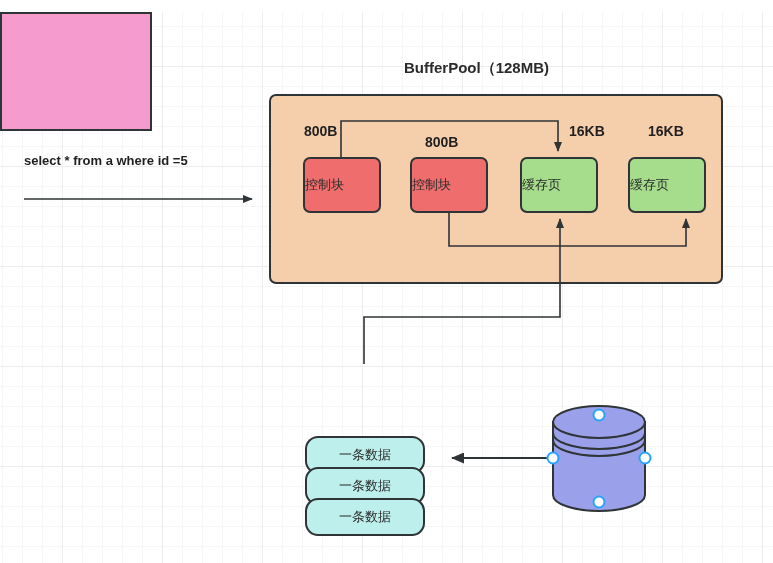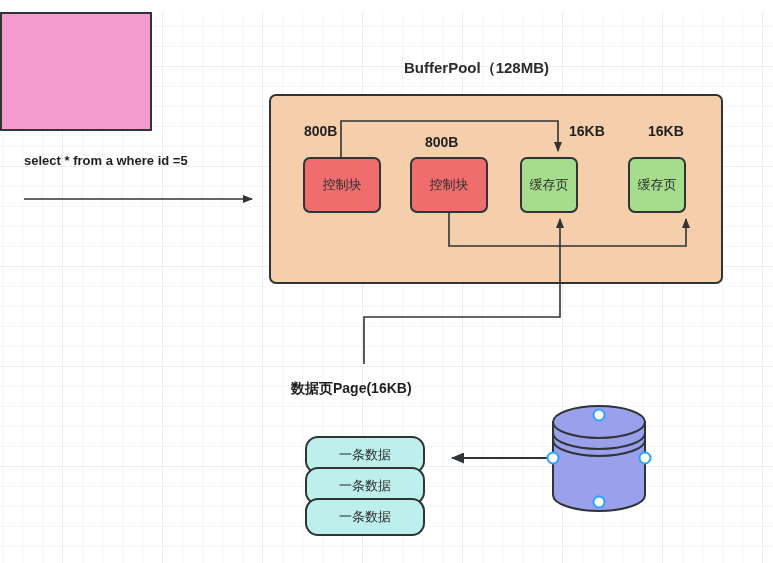--- a/index.html
+++ b/index.html
@@ -31,21 +31,20 @@
     top: 0;
     width: 773px;
     height: 563px;
     pointer-events: none;
   }
   .node {
     position: absolute;
     box-sizing: border-box;
     display: flex;
     align-items: center;
-    justify-content: center;
     text-align: center;
   }
   .label {
     position: absolute;
     white-space: nowrap;
     color: #333333;
   }
 
   
   #bufferpool-box {
@@ -73,21 +72,21 @@
     border: 2px solid #2f3436;
     border-radius: 7px;
     font-size: 13px;
     color: #2b2b2b;
   }
   #ctrl-block-1 { left: 303px; top: 145px; }
   #ctrl-block-2 { left: 410px; top: 145px; }
 
   
   .cache-page {
-    width: 58px;
+    width: 78px;
     height: 56px;
     background: #a5dd8c;
     border: 2px solid #2f3436;
     border-radius: 7px;
     font-size: 13px;
     color: #2b2b2b;
   }
   #cache-page-1 { left: 520px; top: 145px; }
   #cache-page-2 { left: 628px; top: 145px; }
 
@@ -178,21 +177,20 @@
 
   <div class="node cache-page" id="cache-page-1">
     <span>缓存页</span>
   </div>
   <div class="node cache-page" id="cache-page-2">
     <span>缓存页</span>
   </div>
 
   <div class="label" id="query-text">select * from a where id =5</div>
 
-  <div class="label" id="datapage-title">数据页Page(16KB)</div>
 
   <div id="datapage-box"></div>
 
   <div class="data-row" id="data-row-1">
     <span>一条数据</span>
   </div>
   <div class="data-row" id="data-row-2">
     <span>一条数据</span>
   </div>
   <div class="data-row" id="data-row-3">

